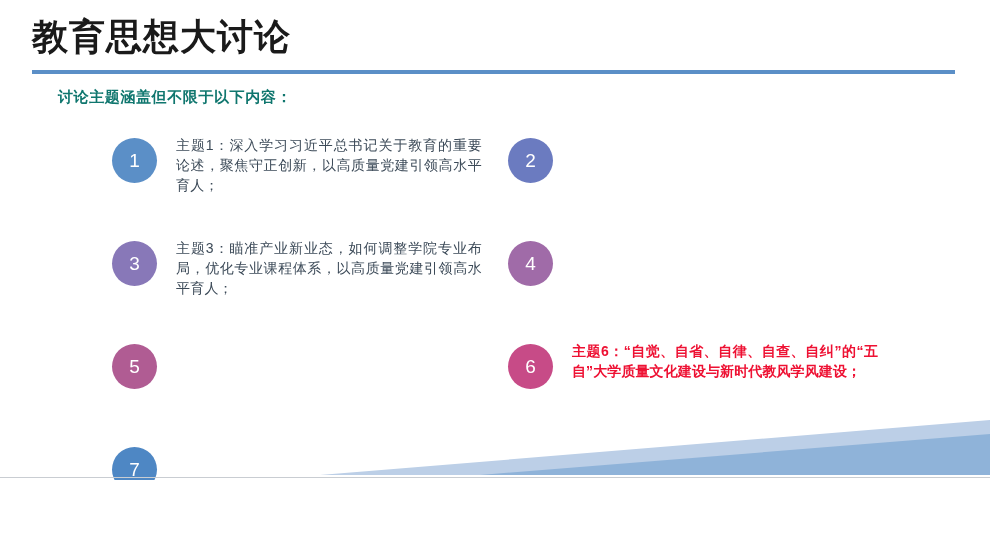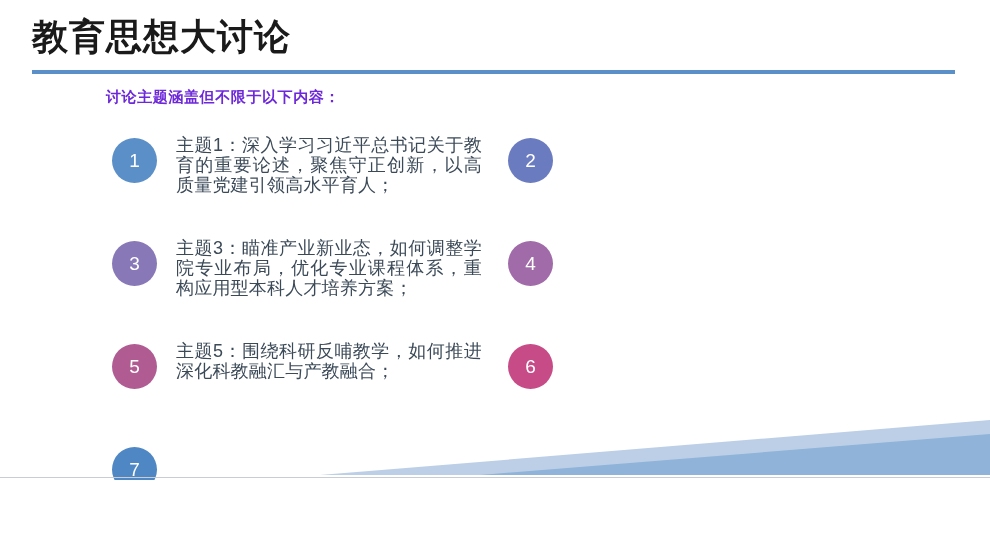--- a/index.html
+++ b/index.html
@@ -91,21 +91,21 @@
     line-height: 45px;
     text-align: center;
     font-weight: normal;
   }
   .topic-text {
     position: absolute;
     left: 64px;
     top: 9px;
     width: 306px;
     font-family: "Liberation Sans", "DejaVu Sans", sans-serif;
-    font-size: 18px;
+    font-size: 14px;
     line-height: 20px;
     color: #3C4A58;
     letter-spacing: 0.2px;
     text-align: justify;
   }
   .topic-text.highlight {
     color: #EE1133;
     font-weight: bold;
     letter-spacing: 0.1px;
   }
@@ -130,51 +130,51 @@
 </style>
 </head>
 <body>
 
 <div class="slide">
 
   <div class="slide-title">教育思想大讨论</div>
 
   <div class="title-rule" style="background: rgb(91, 143, 199);"></div>
 
-  <div class="subtitle" style="color: #6d28d9; margin-left: 48px;">讨论主题涵盖但不限于以下内容：</div>
+  <div class="subtitle" style="color: #0f766e;">讨论主题涵盖但不限于以下内容：</div>
 
   <div class="topics">
 
     <div class="topic-row">
       <div class="topic col-left">
         <div class="bullet" style="background: rgb(91, 143, 199);">1</div>
         <div class="topic-text">主题1：深入学习习近平总书记关于教育的重要论述，聚焦守正创新，以高质量党建引领高水平育人；</div>
       </div>
       <div class="topic col-right">
         <div class="bullet" style="background: rgb(107, 123, 192);">2</div>
       </div>
     </div>
 
     <div class="topic-row">
       <div class="topic col-left">
         <div class="bullet" style="background: rgb(136, 120, 184);">3</div>
-        <div class="topic-text">主题3：瞄准产业新业态，如何调整学院专业布局，优化专业课程体系，重构应用型本科人才培养方案；</div>
+        <div class="topic-text">主题3：瞄准产业新业态，如何调整学院专业布局，优化专业课程体系，以高质量党建引领高水平育人；</div>
       </div>
       <div class="topic col-right">
         <div class="bullet" style="background: rgb(160, 107, 168);">4</div>
       </div>
     </div>
 
     <div class="topic-row">
       <div class="topic col-left">
         <div class="bullet" style="background: rgb(176, 92, 147);">5</div>
-        <div class="topic-text">主题5：围绕科研反哺教学，如何推进深化科教融汇与产教融合；</div>
       </div>
       <div class="topic col-right">
         <div class="bullet" style="background: rgb(199, 75, 135);">6</div>
+        <div class="topic-text highlight">主题6：“自觉、自省、自律、自查、自纠”的“五自”大学质量文化建设与新时代教风学风建设；</div>
       </div>
     </div>
 
     <div class="topic-row">
       <div class="topic col-left">
         <div class="bullet" style="background: rgb(78, 135, 196);">7</div>
       </div>
     </div>
 
   </div>

